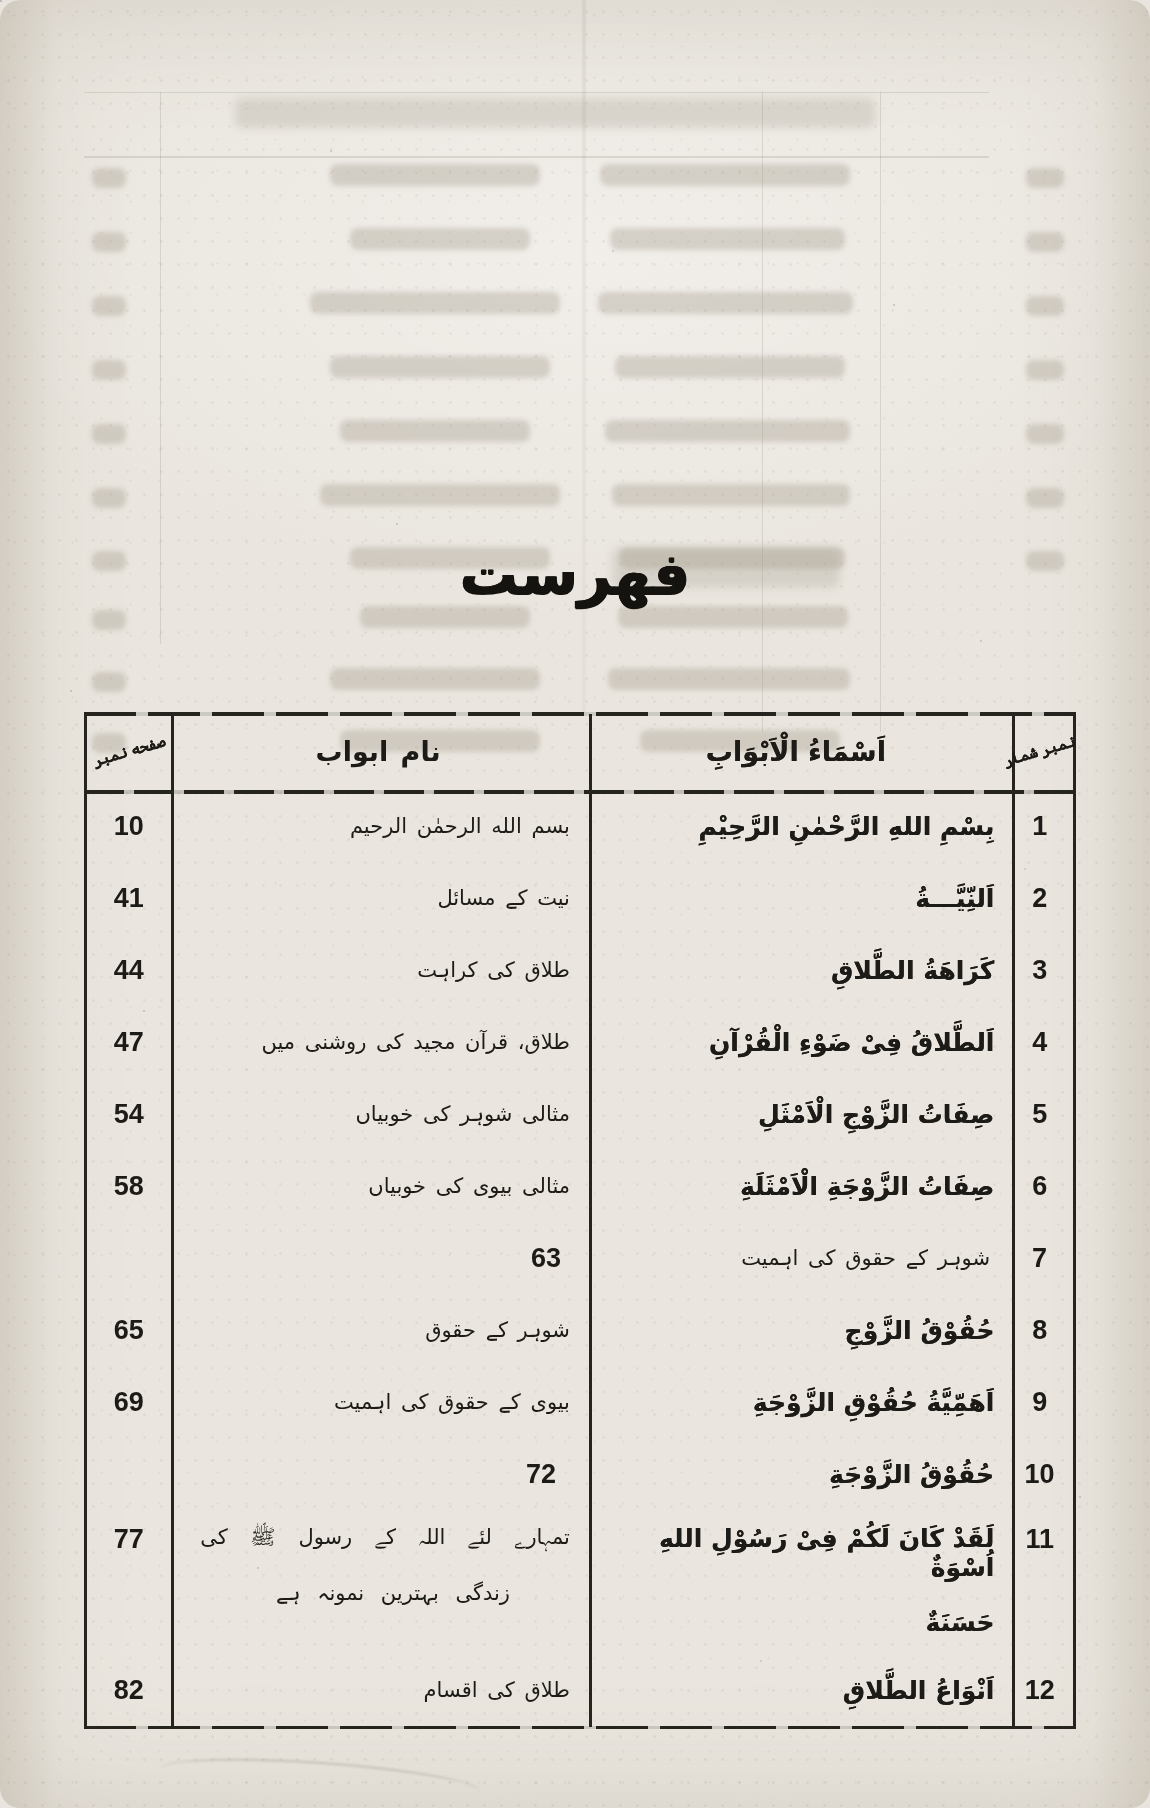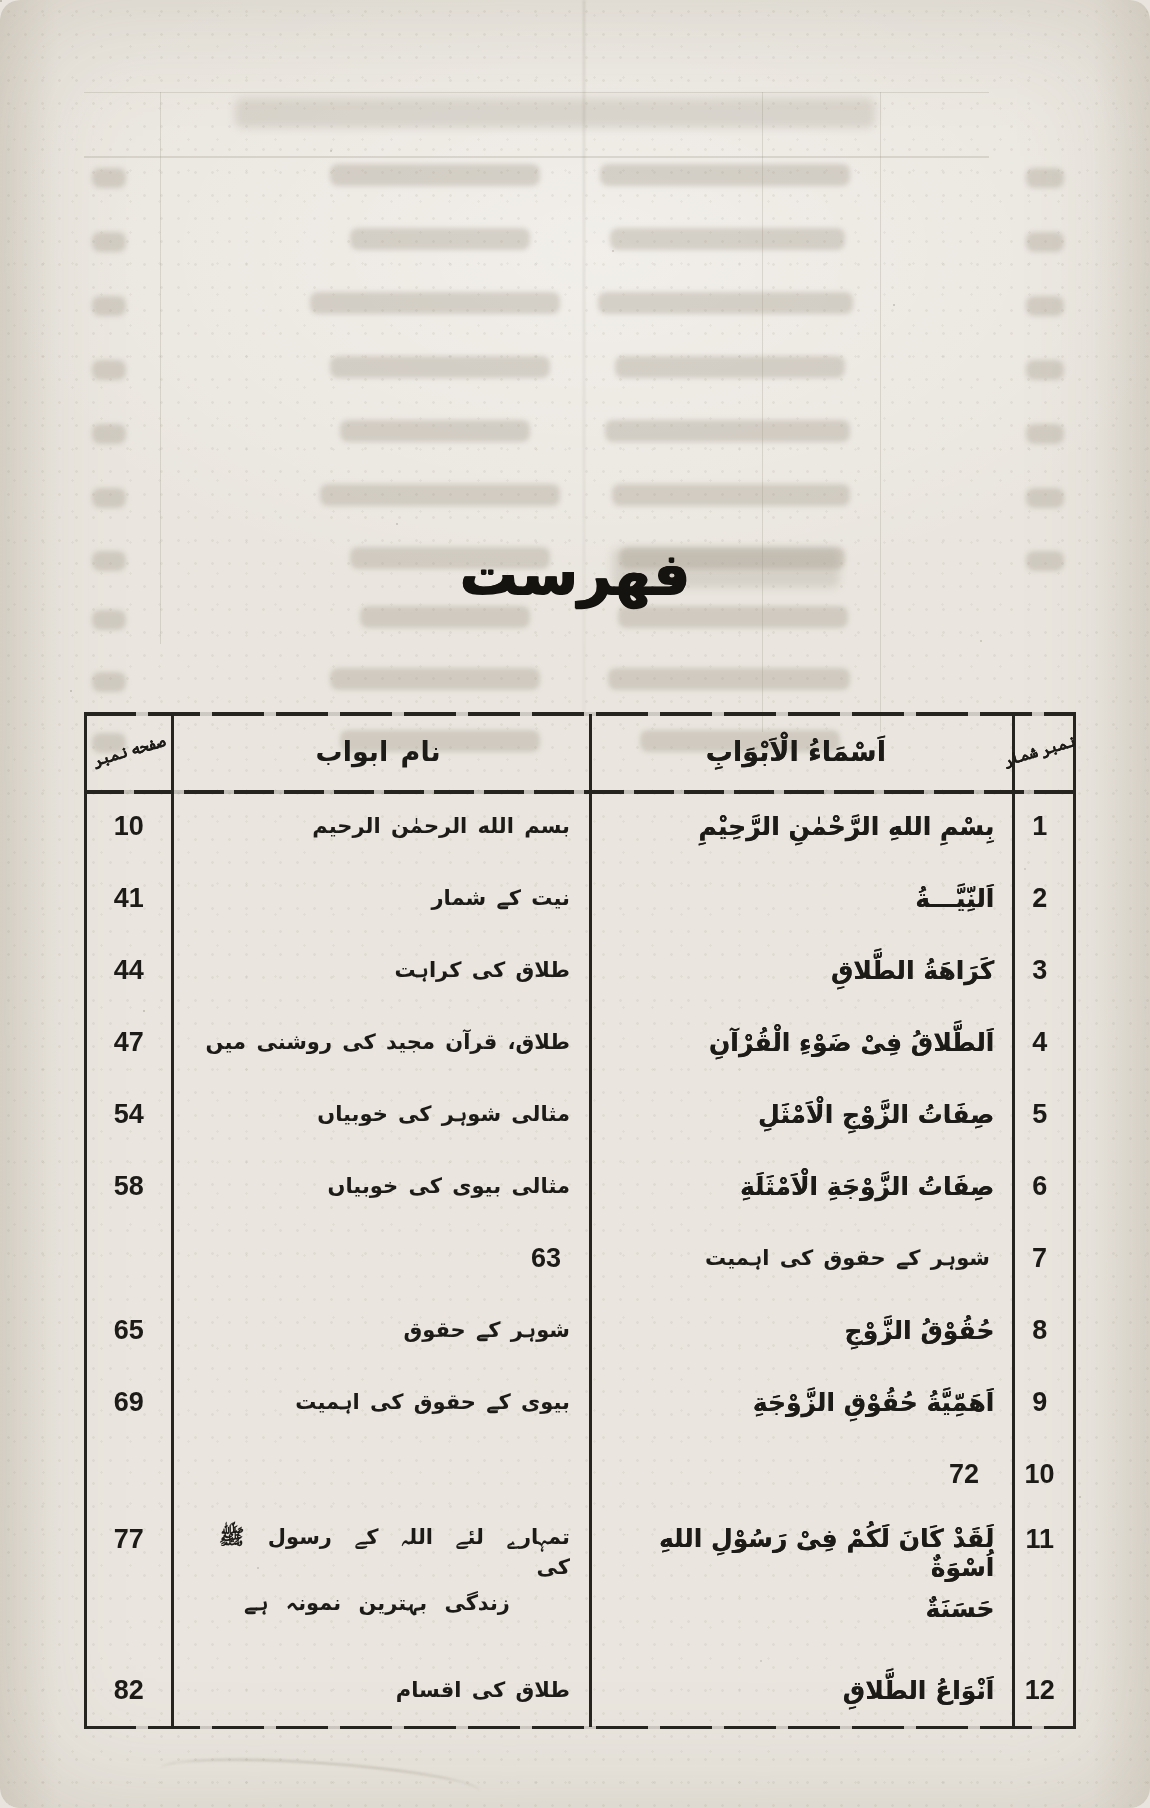--- a/index.html
+++ b/index.html
@@ -71,27 +71,27 @@
     display:flex;direction:rtl;height:78px;align-items:center;
   }
   .trow{display:flex;direction:rtl;height:72px;align-items:center;}
   .trow.tall{height:144px;align-items:flex-start;}
   .trow.tall > div{padding-top:14px;}
   .c-serial{width:67px;box-sizing:border-box;display:flex;justify-content:center;
     font-family:"Liberation Sans",sans-serif;font-size:27px;font-weight:bold;}
   .c-arabic{width:423px;box-sizing:border-box;padding:0 12px 0 6px;text-align:right;
     font-size:25px;font-weight:700;text-shadow:0 0 0.6px rgba(25,23,18,0.9);}
   .c-urdu{width:418px;box-sizing:border-box;padding:0 16px 0 6px;
-    font-size:21px;font-weight:700;word-spacing:3px;}
+    font-size:21px;font-weight:400;word-spacing:3px;}
   .c-page{width:84px;box-sizing:border-box;display:flex;justify-content:center;
     font-family:"Liberation Sans",sans-serif;font-size:27px;font-weight:bold;}
   .h-arabic,.h-urdu{font-size:27px;font-weight:700;text-align:center;padding:0;}
   .h-narrow{font-size:15px;font-weight:700;white-space:nowrap;transform:rotate(-16deg);
     text-shadow:0 0 0.5px rgba(25,23,18,0.9);}
-  .line2{margin-top:12px;}
+  .line2{margin-top:26px;}
   .justify-wide{word-spacing:16px;}
   .indent2{padding-left:40px;padding-right:60px;word-spacing:10px;}
 </style>
 </head>
 <body>
 
 <div id="page">
 
   <div class="ghost" style="inset:0;">
     <div class="g-blob g-soft" style="left:235px;top:98px;width:640px;height:30px;"></div>
@@ -179,21 +179,21 @@
     <div class="trow">
       <div class="c-serial">1</div>
       <div class="c-arabic">بِسْمِ اللهِ الرَّحْمٰنِ الرَّحِيْمِ</div>
       <div class="c-urdu">بسم الله الرحمٰن الرحيم</div>
       <div class="c-page">10</div>
     </div>
 
     <div class="trow">
       <div class="c-serial">2</div>
       <div class="c-arabic">اَلنِّيَّـــةُ</div>
-      <div class="c-urdu">نیت کے شمار</div>
+      <div class="c-urdu">نیت کے مسائل</div>
       <div class="c-page">41</div>
     </div>
 
     <div class="trow">
       <div class="c-serial">3</div>
       <div class="c-arabic">كَرَاهَةُ الطَّلاقِ</div>
       <div class="c-urdu">طلاق کی کراہت</div>
       <div class="c-page">44</div>
     </div>
 
@@ -233,20 +233,21 @@
 
     <div class="trow">
       <div class="c-serial">9</div>
       <div class="c-arabic">اَهَمِّيَّةُ حُقُوْقِ الزَّوْجَةِ</div>
       <div class="c-urdu">بیوی کے حقوق کی اہمیت</div>
       <div class="c-page">69</div>
     </div>
 
     <div class="trow">
       <div class="c-serial">10</div>
+      <div class="c-arabic">حُقُوْقُ الزَّوْجَةِ</div>
       <div class="c-page">72</div>
     </div>
 
     <div class="trow tall">
       <div class="c-serial">11</div>
       <div class="c-arabic">
         <div>لَقَدْ كَانَ لَكُمْ فِیْ رَسُوْلِ اللهِ اُسْوَةٌ</div>
         <div class="line2">حَسَنَةٌ</div>
       </div>
       <div class="c-urdu">

